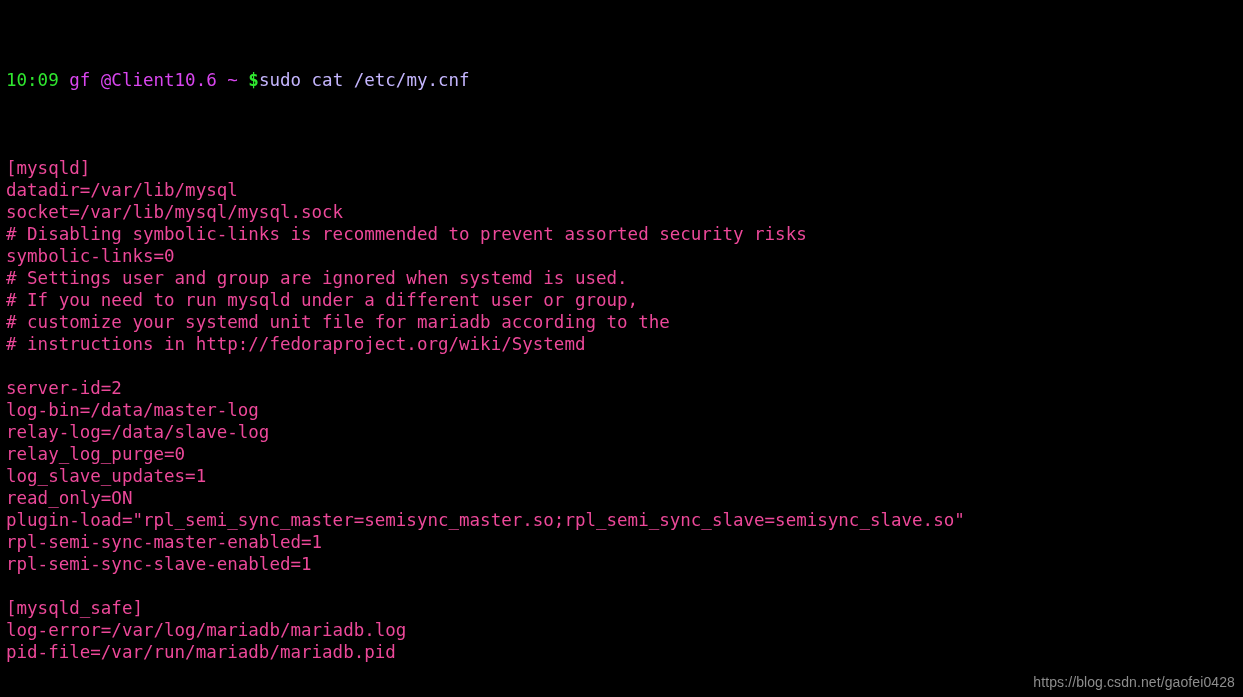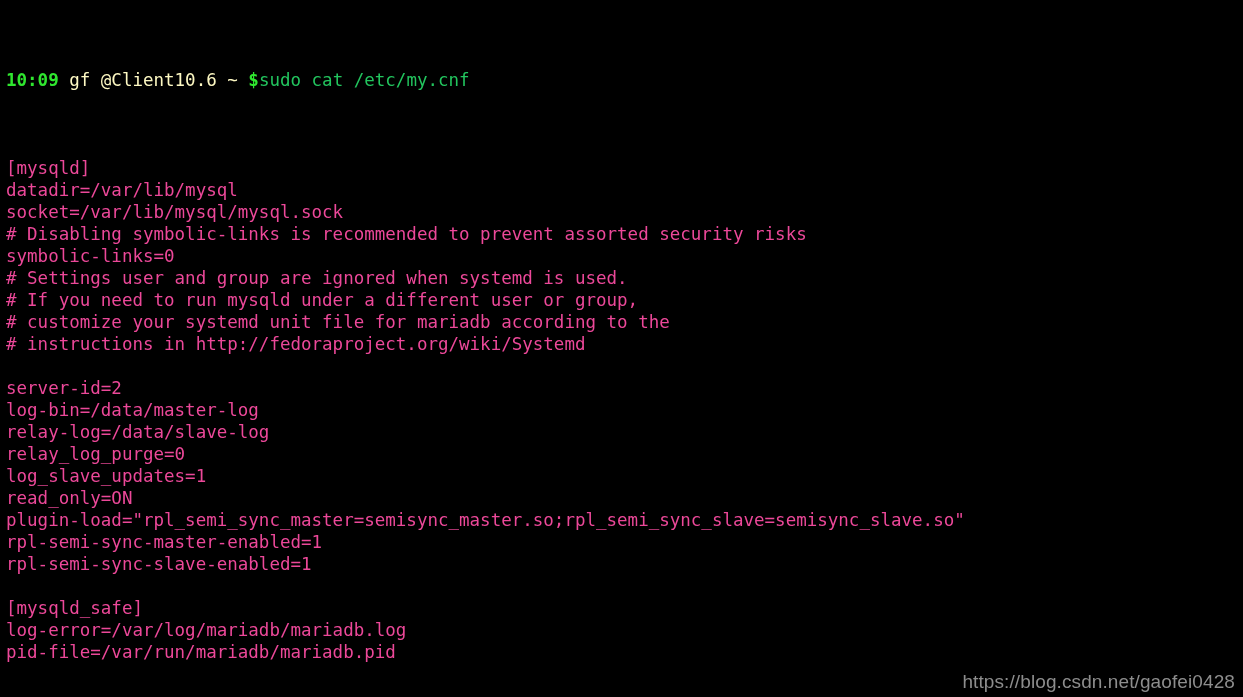--- a/index.html
+++ b/index.html
@@ -33,39 +33,39 @@
     letter-spacing: 0px;
   }
   .line.blank {
     height: 22px;
   }
   .out {
     color: #ec4899;
   }
   .prompt-time {
     color: #2fe62f;
-    font-weight: bold;
+    font-weight: normal;
   }
   .prompt-user {
-    color: #fef9c3;
+    color: #d946ef;
   }
   .prompt-sigil {
     color: #2fe62f;
     font-weight: bold;
   }
   .prompt-cmd {
-    color: #22c55e;
+    color: #c4b5fd;
     margin-top: 12px;
   }
   #watermark {
     position: absolute;
     right: 8px;
     bottom: 7px;
     font-family: "Liberation Sans", "DejaVu Sans", sans-serif;
-    font-size: 19px;
+    font-size: 14px;
     line-height: 16px;
     color: #8d8d8d;
     letter-spacing: 0.1px;
     white-space: nowrap;
   }
 </style>
 </head>
 <body>
 
 <div id="terminal">

